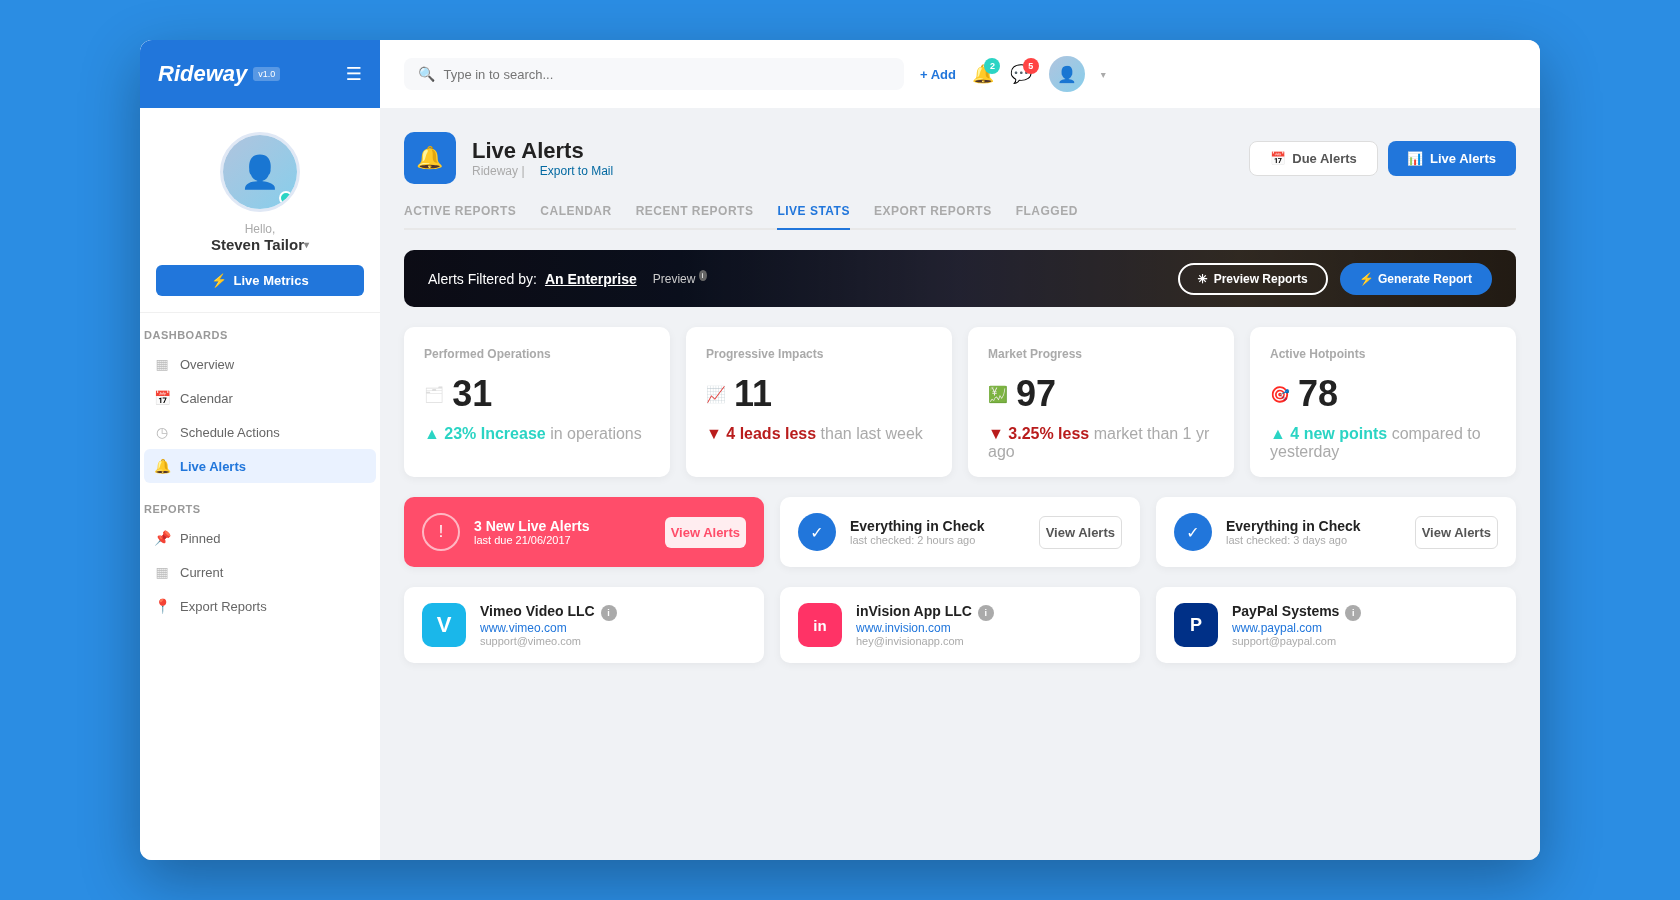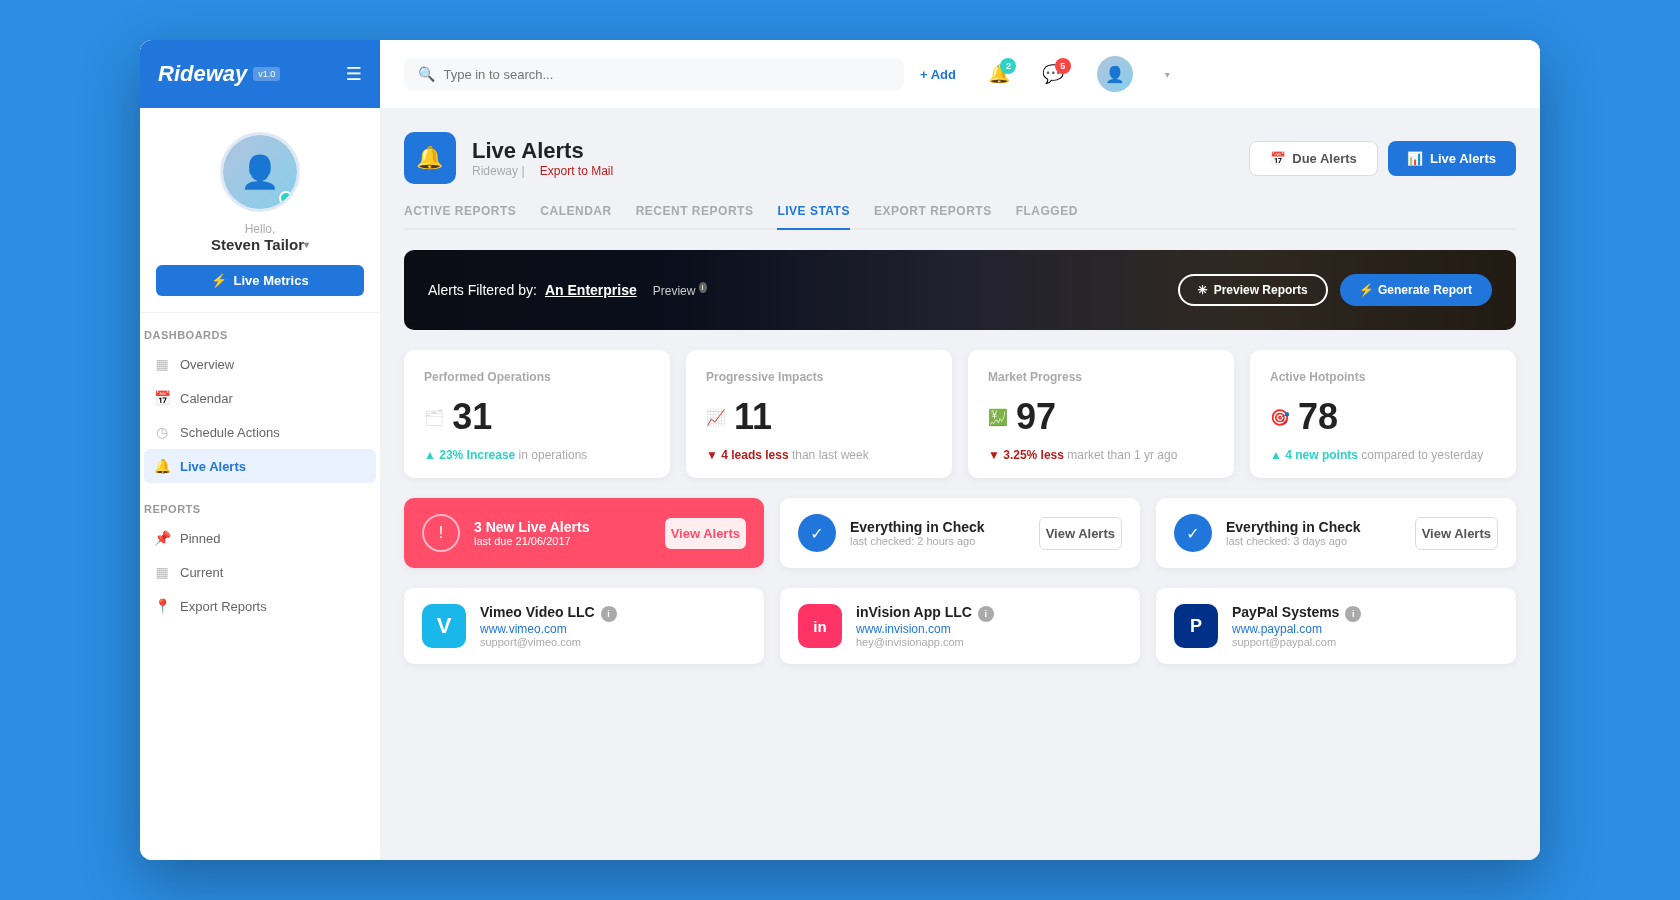--- a/index.html
+++ b/index.html
@@ -194,21 +194,21 @@
       border: none;
       background: transparent;
       font-size: 13px;
       color: #666;
       outline: none;
       width: 100%;
     }
     .topbar-right {
       display: flex;
       align-items: center;
-      gap: 32px;
+      gap: 16px;
     }
     .add-btn {
       background: none;
       border: none;
       color: #2176db;
       font-size: 13px;
       font-weight: 600;
       cursor: pointer;
       display: flex;
       align-items: center;
@@ -281,21 +281,21 @@
     .page-title {
       font-size: 22px;
       font-weight: 700;
       color: #222;
     }
     .page-subtitle {
       font-size: 12px;
       color: #aaa;
     }
     .page-subtitle a {
-      color: #b91c1c;
+      color: #0369a1;
       text-decoration: none;
       padding-left: 12px;
     }
     .header-actions {
       display: flex;
       gap: 10px;
     }
     .header-btn {
       padding: 9px 20px;
       border-radius: 8px;
@@ -335,21 +335,21 @@
       margin-bottom: -2px;
     }
     .tab.active {
       color: #2176db;
       border-bottom-color: #2176db;
     }
     
     .banner {
       border-radius: 10px;
       overflow: hidden;
-      height: 80px;
+      height: 57px;
       background: linear-gradient(rgba(0,0,0,0.55), rgba(0,0,0,0.55)), linear-gradient(90deg, #1a1a2e, #16213e, #4a4a6a, #6a5a4a, #4a3a2a);
       display: flex;
       align-items: center;
       padding: 0 24px;
       justify-content: space-between;
       margin-bottom: 20px;
     }
     .banner-left {
       display: flex;
       align-items: center;
@@ -424,21 +424,21 @@
     .stat-mini-icon {
       font-size: 16px;
       color: #ddd;
     }
     .stat-value {
       font-size: 36px;
       font-weight: 700;
       color: #222;
     }
     .stat-change {
-      font-size: 12px;
+      font-size: 16px;
     }
     .stat-change .up {
       color: #2bd4c4;
       font-weight: 700;
     }
     .stat-change .down {
       color: #b91c1c;
       font-weight: 700;
     }
     .stat-change span.muted {

